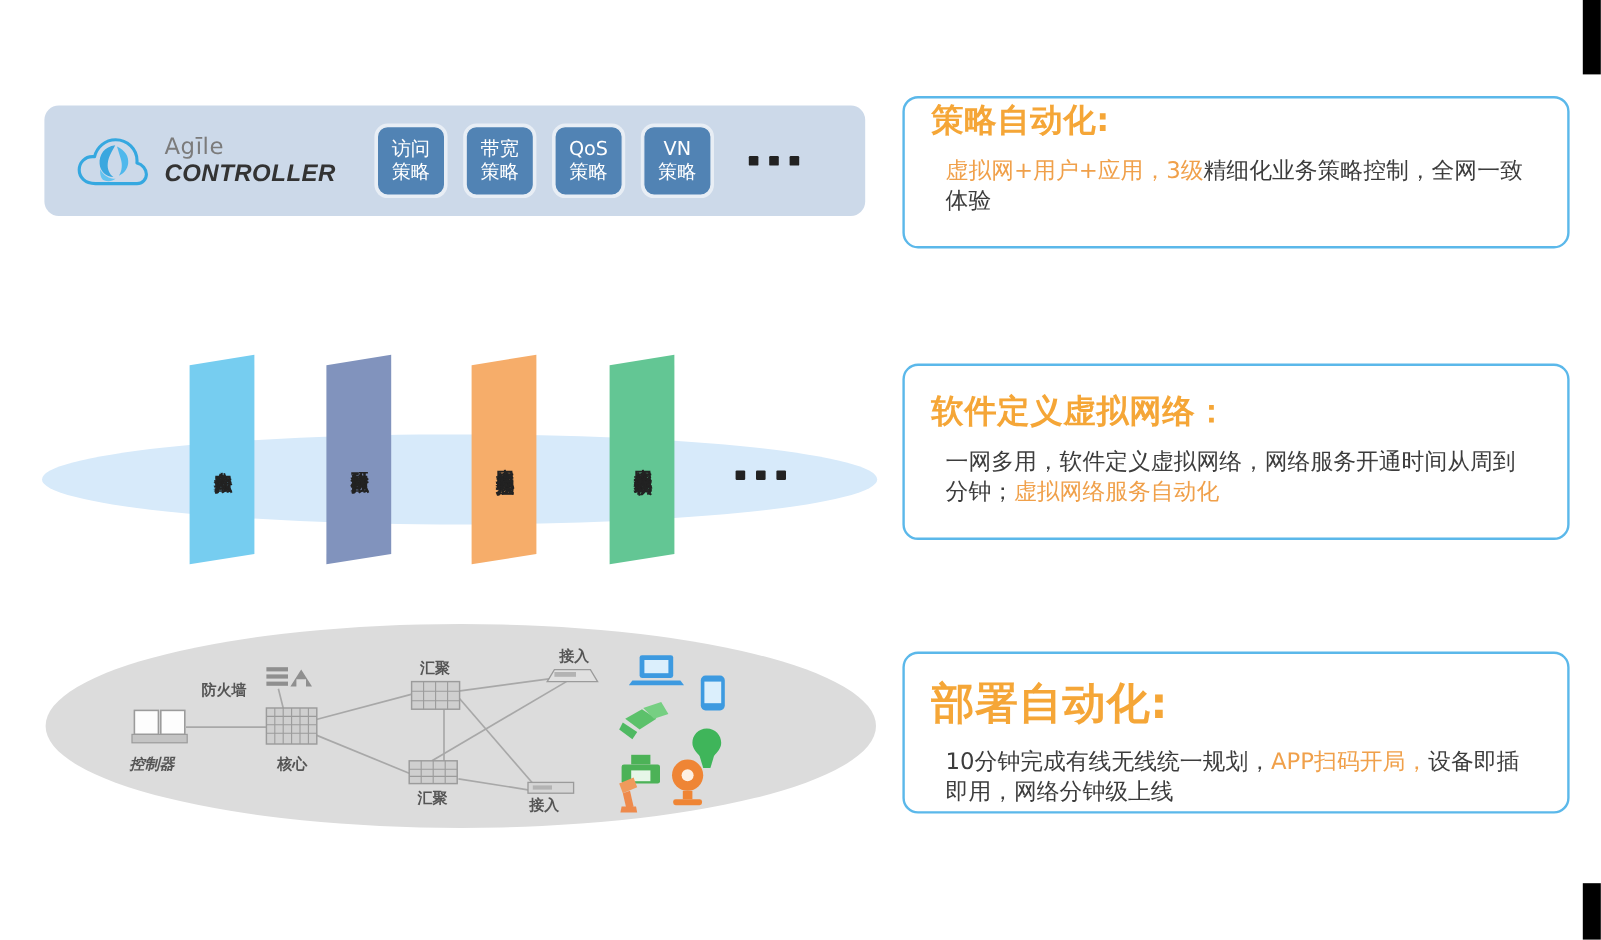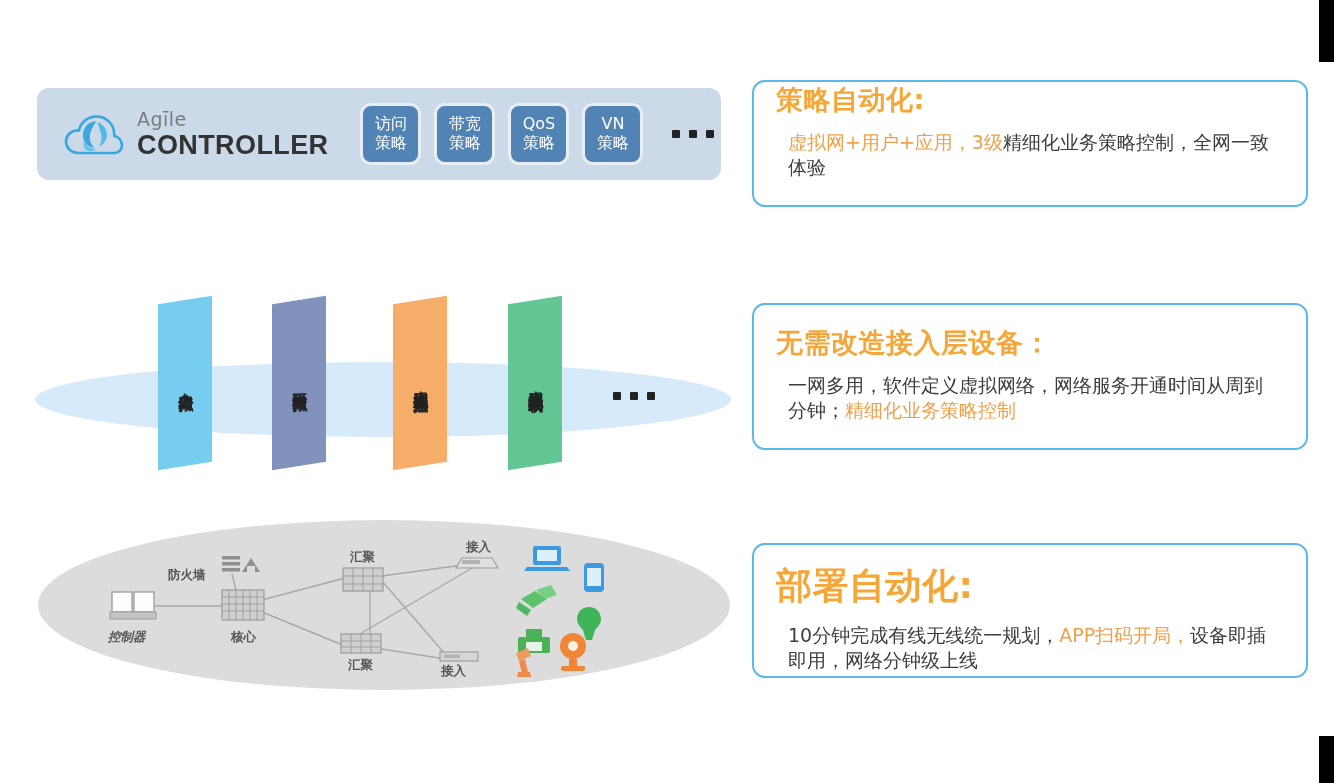--- a/index.html
+++ b/index.html
@@ -22,22 +22,22 @@
     display:flex;align-items:center;
   }
   .logo-block{display:flex;align-items:center;margin-left:26px;}
   .cloud-mark{width:62px;height:50px;position:relative;flex:0 0 auto;}
   .agile-words{margin-left:12px;line-height:1;}
   .agile-top{
     font-size:19px;color:#7b7b7b;letter-spacing:.5px;
     font-family:"DejaVu Sans",sans-serif;
   }
   .agile-bot{
-    font-size:27px;color:#333333;font-weight:bold;letter-spacing:.4px;
-    margin-top:3px;font-family:"Liberation Sans",sans-serif;
+    font-size:20px;color:#333333;font-weight:bold;letter-spacing:.4px;
+    margin-top:3px;font-family:"Liberation Sans",sans-serif;font-style:italic;
   }
 
   .policy-row{display:flex;align-items:center;margin-left:34px;gap:17px;}
   .policy-btn{
     width:55px;height:56px;border-radius:9px;
     background:#5183b4;border:1px solid #e8eef5;
     box-shadow:0 0 0 2px rgba(255,255,255,.55);
     display:flex;flex-direction:column;align-items:center;justify-content:center;
     color:#ffffff;font-size:16px;line-height:1.18;text-align:center;
     font-family:"DejaVu Sans",sans-serif;
@@ -310,22 +310,22 @@
     <div class="node-label" style="left:466px;top:23px;">接入</div>
     <div class="node-label" style="left:441px;top:147px;">接入</div>
   </div>
 
   <div class="callout" id="callout-1">
     <h3>策略自动化:</h3>
     <p><span class="hl">虚拟网+用户+应用，3级</span><span>精细化业务策略控制，全网一致体验</span></p>
   </div>
 
   <div class="callout" id="callout-2">
-    <h3>无需改造接入层设备：</h3>
-    <p><span>一网多用，软件定义虚拟网络，网络服务开通时间从周到分钟；</span><span class="hl">精细化业务策略控制</span></p>
+    <h3>软件定义虚拟网络：</h3>
+    <p><span>一网多用，软件定义虚拟网络，网络服务开通时间从周到分钟；</span><span class="hl">虚拟网络服务自动化</span></p>
   </div>
 
   <div class="callout" id="callout-3">
     <h3>部署自动化:</h3>
     <p><span>10分钟完成有线无线统一规划，</span><span class="hl">APP扫码开局，</span><span>设备即插即用，网络分钟级上线</span></p>
   </div>
 
 </div>
 
 </body></html>

